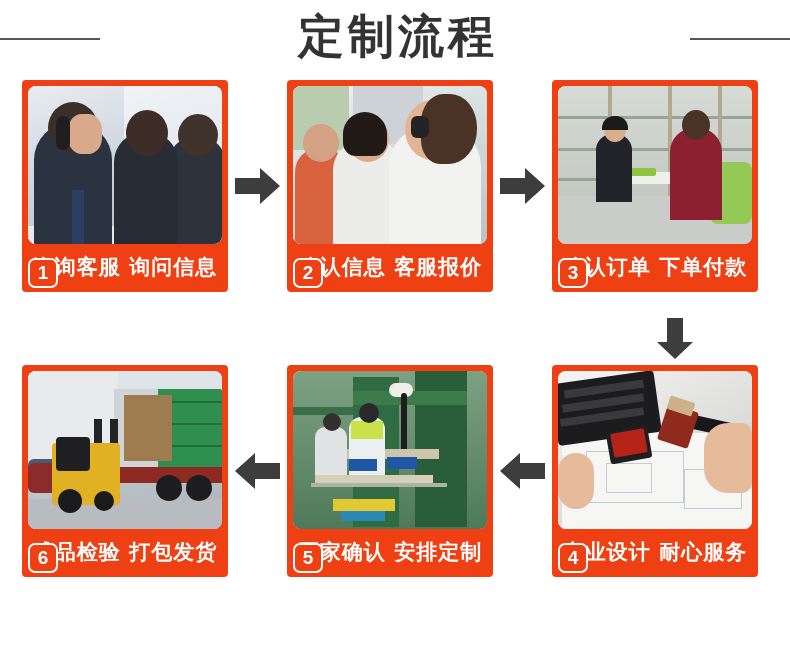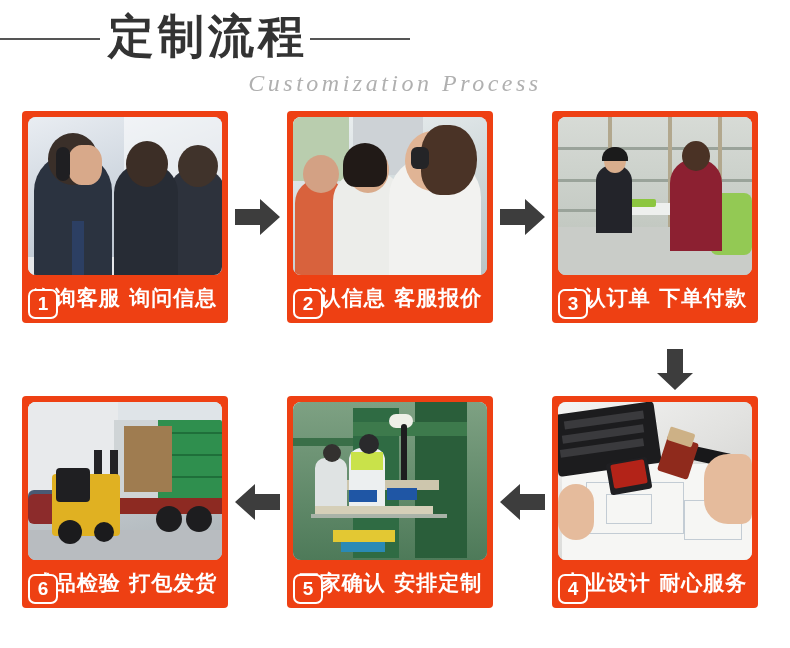--- a/index.html
+++ b/index.html
@@ -18,21 +18,21 @@
 
   
   .header {
     width: 790px;
     padding-top: 6px;
     text-align: center;
   }
   .title-row {
     display: flex;
     align-items: center;
-    justify-content: flex-start;
+    justify-content: space-between;
     height: 60px;
   }
   .title-rule {
     width: 100px;
     height: 2px;
     background: #555555;
     flex: none;
   }
   .title-rule.left { margin-right: 8px; margin-top: 6px; }
   .title-rule.right { margin-left: 2px; margin-top: 6px; }
@@ -260,21 +260,20 @@
 </style>
 </head>
 <body>
 
 <div class="header">
   <div class="title-row">
     <span class="title-rule left"></span>
     <span class="main-title">定制流程</span>
     <span class="title-rule right"></span>
   </div>
-  <div class="subtitle">Customization Process</div>
 </div>
 
 <div class="grid">
 
   <div class="row row-top">
 
     <div class="card">
       <div class="card-photo">
         <span class="ph photo-1"></span>
         <span class="ph c1-win"></span>

